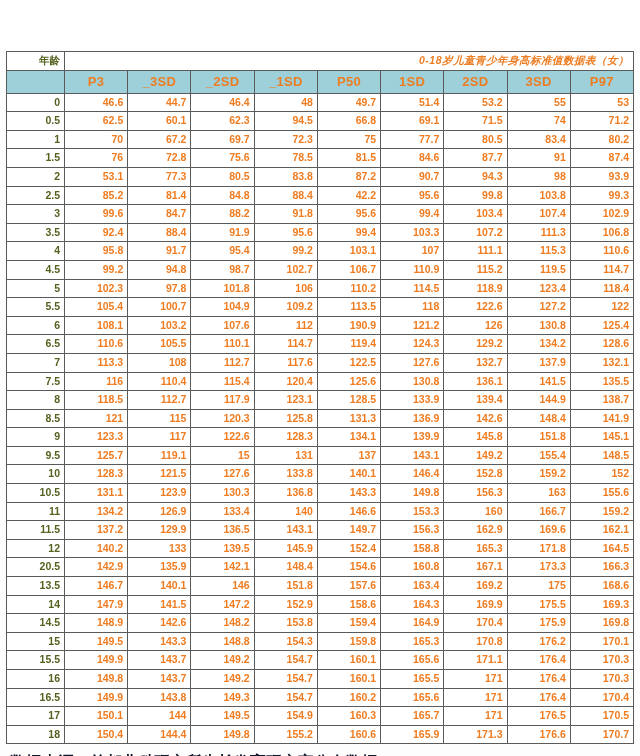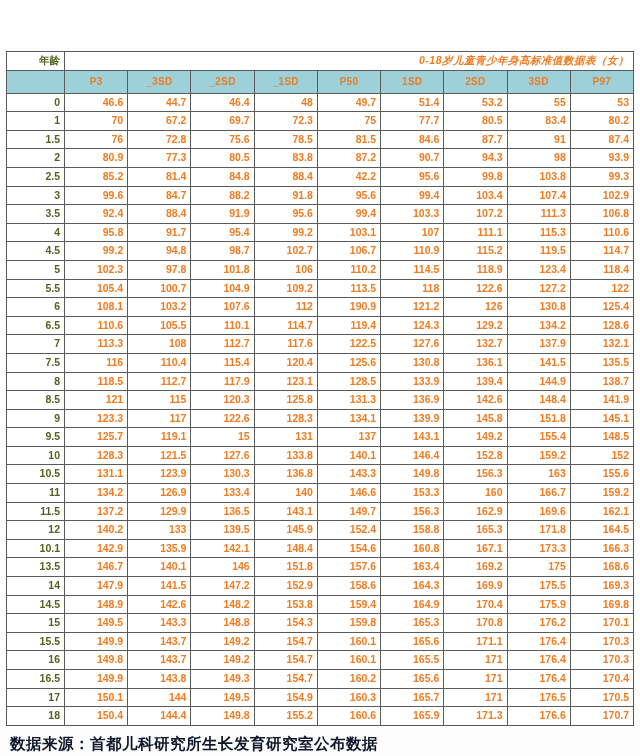--- a/index.html
+++ b/index.html
@@ -57,21 +57,21 @@
     height: 27px;
     line-height: 27px;
     font-style: italic;
   }
 
   
   tr.colhead td {
     background: #9ed0da;
     color: #ed7d22;
     text-align: center;
-    font-size: 10px;
+    font-size: 13px;
     font-weight: bold;
     height: 22px;
     line-height: 22px;
     letter-spacing: 0.3px;
   }
   tr.colhead td.age-blank { background: #9ed0da; }
 
   
   td.age-cell {
     color: #53621f;
@@ -150,20 +150,32 @@
           <td class="val">44.7</td>
           <td class="val">46.4</td>
           <td class="val">48</td>
           <td class="val">49.7</td>
           <td class="val">51.4</td>
           <td class="val">53.2</td>
           <td class="val">55</td>
           <td class="val">53</td>
         </tr>
         <tr>
+          <td class="age-cell">0.5</td>
+          <td class="val">62.5</td>
+          <td class="val">60.1</td>
+          <td class="val">62.3</td>
+          <td class="val">94.5</td>
+          <td class="val">66.8</td>
+          <td class="val">69.1</td>
+          <td class="val">71.5</td>
+          <td class="val">74</td>
+          <td class="val">71.2</td>
+        </tr>
+        <tr>
           <td class="age-cell">1</td>
           <td class="val">70</td>
           <td class="val">67.2</td>
           <td class="val">69.7</td>
           <td class="val">72.3</td>
           <td class="val">75</td>
           <td class="val">77.7</td>
           <td class="val">80.5</td>
           <td class="val">83.4</td>
           <td class="val">80.2</td>
@@ -175,21 +187,21 @@
           <td class="val">75.6</td>
           <td class="val">78.5</td>
           <td class="val">81.5</td>
           <td class="val">84.6</td>
           <td class="val">87.7</td>
           <td class="val">91</td>
           <td class="val">87.4</td>
         </tr>
         <tr>
           <td class="age-cell">2</td>
-          <td class="val">80.9</td>
+          <td class="val">53.1</td>
           <td class="val">77.3</td>
           <td class="val">80.5</td>
           <td class="val">83.8</td>
           <td class="val">87.2</td>
           <td class="val">90.7</td>
           <td class="val">94.3</td>
           <td class="val">98</td>
           <td class="val">93.9</td>
         </tr>
         <tr>
@@ -426,21 +438,21 @@
           <td class="val">133</td>
           <td class="val">139.5</td>
           <td class="val">145.9</td>
           <td class="val">152.4</td>
           <td class="val">158.8</td>
           <td class="val">165.3</td>
           <td class="val">171.8</td>
           <td class="val">164.5</td>
         </tr>
         <tr>
-          <td class="age-cell">10.1</td>
+          <td class="age-cell">20.5</td>
           <td class="val">142.9</td>
           <td class="val">135.9</td>
           <td class="val">142.1</td>
           <td class="val">148.4</td>
           <td class="val">154.6</td>
           <td class="val">160.8</td>
           <td class="val">167.1</td>
           <td class="val">173.3</td>
           <td class="val">166.3</td>
         </tr>

